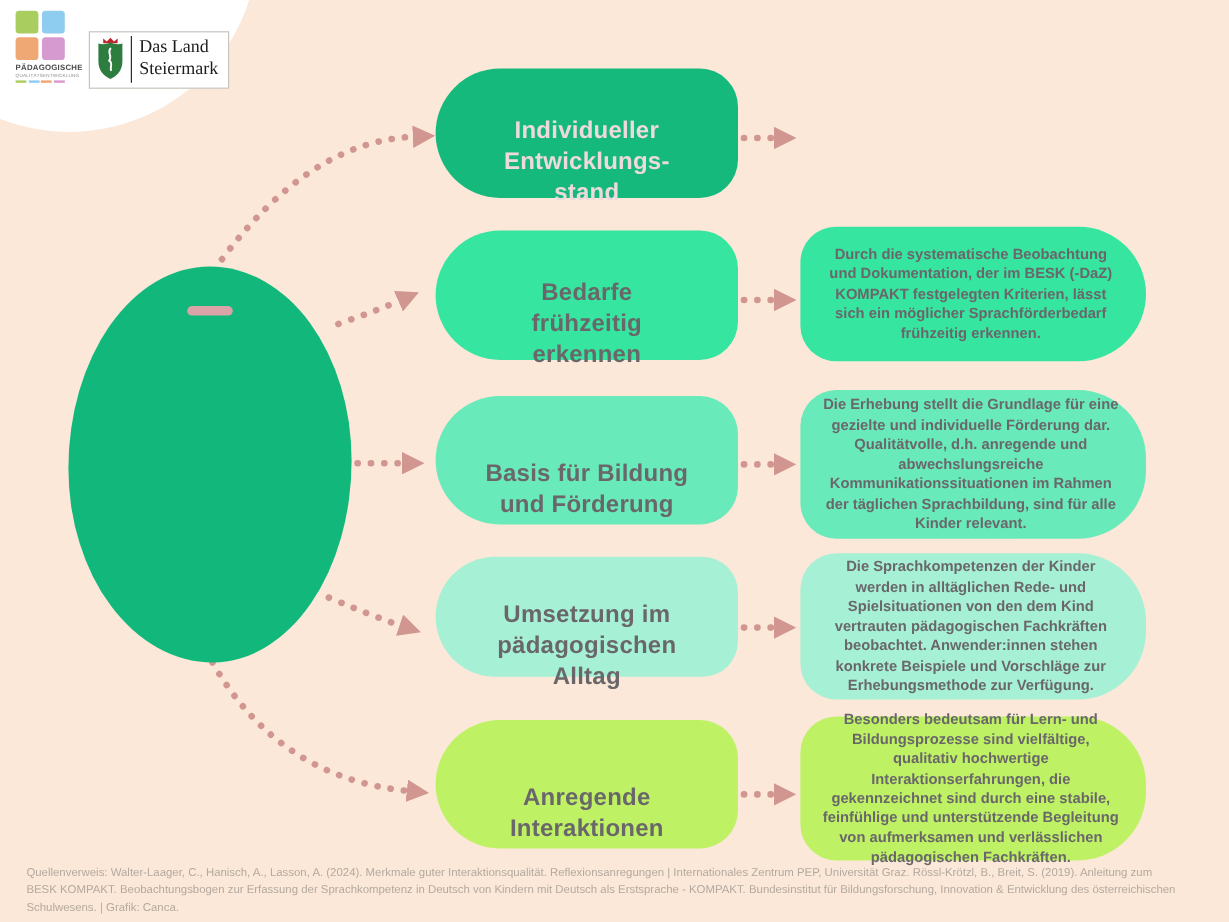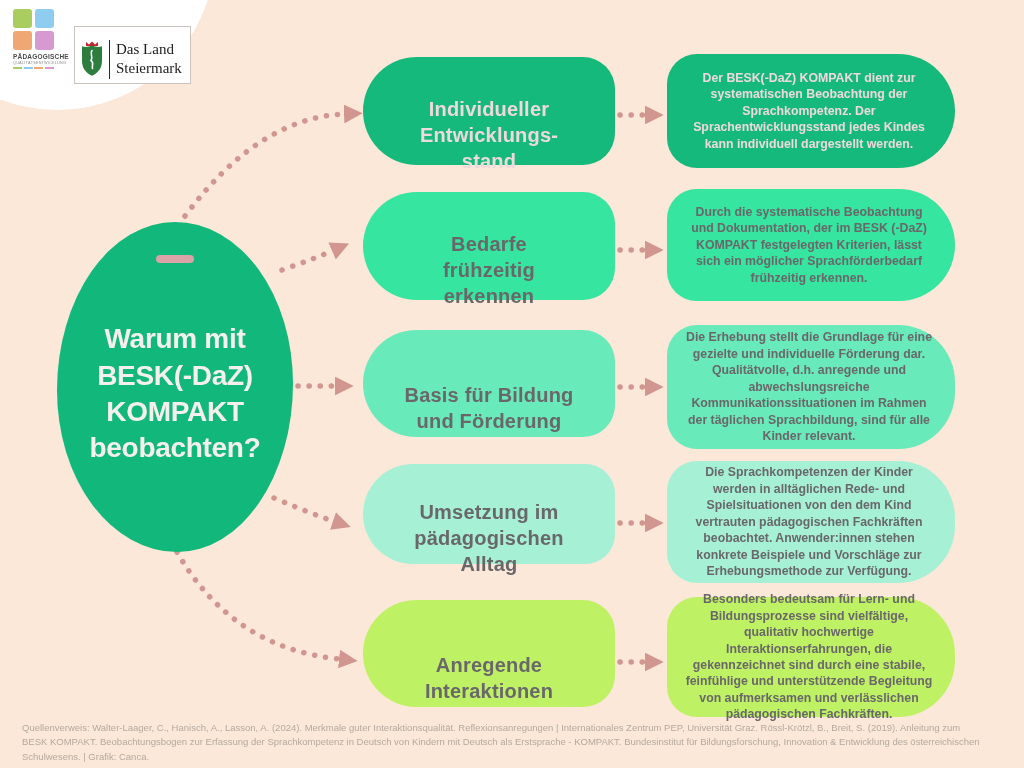--- a/index.html
+++ b/index.html
@@ -24,21 +24,21 @@
   .pq-line1{font-size:6.5px;font-weight:bold;color:#4a4a4a;letter-spacing:.2px;margin-top:3px;}
   .pq-line2{font-size:3.8px;color:#8a8a8a;letter-spacing:.2px;margin-top:1px;}
   .pq-bars{display:flex;gap:1.5px;margin-top:2px;}
   .pq-bars span{width:9px;height:2px;display:block;}
   .pq-b1{background:#a9cd5f;} .pq-b2{background:#8ecdf0;}
   .pq-b3{background:#efa873;} .pq-b4{background:#d79ad0;}
 
   .logo-stmk{
     position:absolute;left:74px;top:26px;height:44px;
     border:1px solid #c9c3bc;background:#fff;
-    display:flex;align-items:center;gap:5px;padding:10px 8px 2px 5px;
+    display:flex;align-items:center;gap:5px;padding:0 8px 2px 5px;
   }
   .stmk-text{
     border-left:1.5px solid #2b2b2b;padding-left:6px;
     font-family:"Liberation Serif",serif;font-size:15px;line-height:1.3;color:#1c1c1c;
   }
 
   
   svg.connectors{position:absolute;left:0;top:0;pointer-events:none;}
 
   
@@ -143,30 +143,26 @@
       <path d="M12,9.5 C9,13 14,15.5 11,19.5 C14.5,21.5 11.5,25 12.5,27.5" fill="none" stroke="#ffffff" stroke-width="1.6" stroke-linecap="round"></path>
     </svg>
     <div class="stmk-text">
       <div>Das Land</div>
       <div>Steiermark</div>
     </div>
   </div>
 
   <div class="center-blob">
     <div class="title-dash"></div>
-    <h1>Warum mit BESK(-DaZ) KOMPAKT beobachten?</h1>
   </div>
 
   <div class="topic-box t1 bg-r1">
     <span class="topic-text">Individueller
 Entwicklungs-
 stand</span>
-  </div>
-  <div class="desc-box d1 bg-r1">
-    <span>Der BESK(-DaZ) KOMPAKT dient zur systematischen Beobachtung der Sprachkompetenz. Der Sprachentwicklungsstand jedes Kindes kann individuell dargestellt werden.</span>
   </div>
 
   <div class="topic-box t2 bg-r2">
     <span class="topic-text">Bedarfe
 frühzeitig
 erkennen</span>
   </div>
   <div class="desc-box d2 bg-r2">
     <span>Durch die systematische Beobachtung und Dokumentation, der im BESK (-DaZ) KOMPAKT festgelegten Kriterien, lässt sich ein möglicher Sprachförderbedarf frühzeitig erkennen.</span>
   </div>

